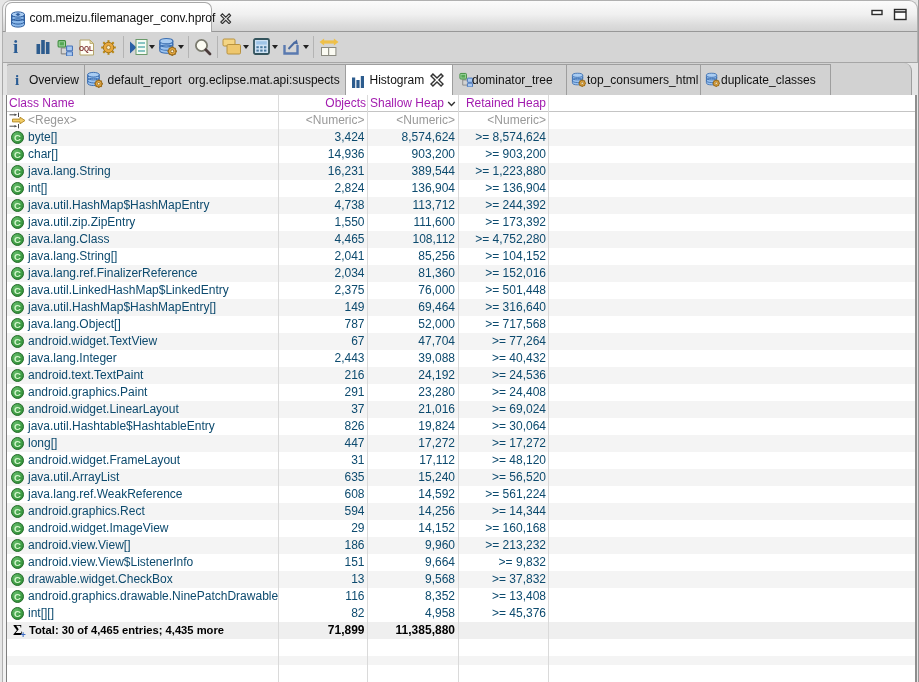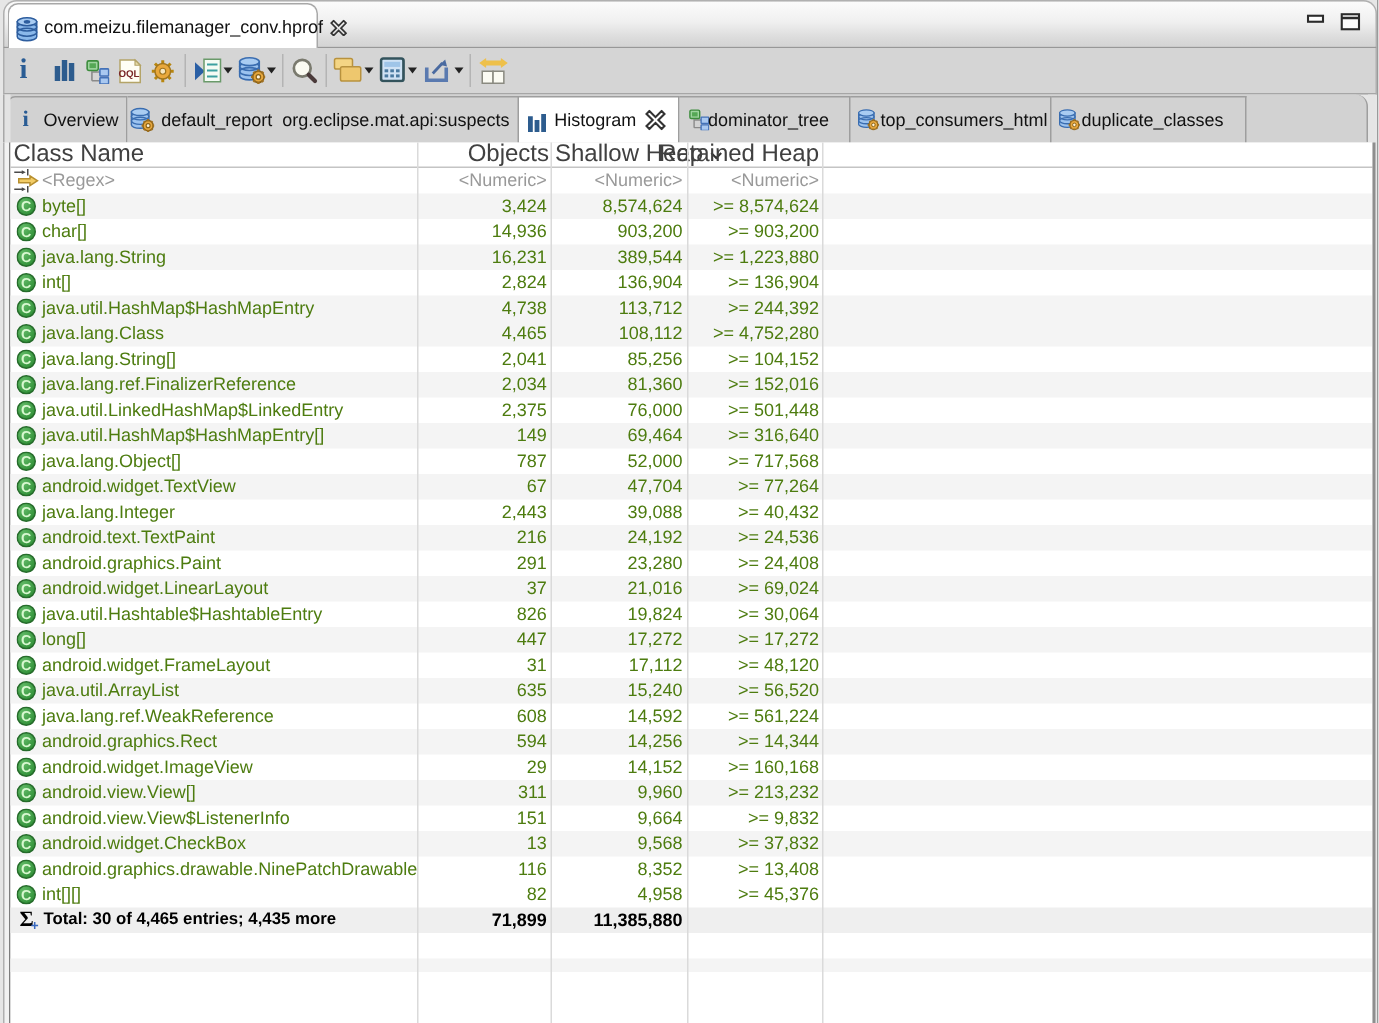--- a/index.html
+++ b/index.html
@@ -20,29 +20,29 @@
 .vt{position:absolute;top:1px;height:31px;border-top:1px solid #9e9e9e;border-right:1px solid #9e9e9e;font-size:12px;color:#111;}
 .vt .lbl{position:absolute;top:0;line-height:30px;white-space:nowrap;}
 .vt.first{border-left:1px solid #9e9e9e;border-top-left-radius:5px;}
 .vt.active{background:#fff;height:31px;}
 
 .tbl{position:absolute;left:7px;top:95px;width:908px;height:587px;background:#fff;}
 .lgap{position:absolute;left:2px;top:95px;width:5px;height:587px;background:#f2f2f2;border-left:1px solid #b0b0b0;border-right:1px solid #7e7e7e;}
 .rframe{position:absolute;left:915px;top:95px;width:2px;height:587px;background:#8e8e8e;}.rframe2{position:absolute;left:918px;top:0;width:1px;height:682px;background:#9a9a9a;}
 
 
-.hdr{position:relative;height:17px;font-size:16px;color:#404040;border-bottom:1px solid #c4c4c4;}
+.hdr{position:relative;height:17px;font-size:12px;color:#a21caf;border-bottom:1px solid #c4c4c4;}
 .hdr .h1{position:absolute;left:2px;line-height:16px;}
 .hdr .h2{position:absolute;right:549px;line-height:16px;margin-left:48px;}
 .hdr .h3{position:absolute;left:363px;line-height:16px;}
 .hdr .h4{position:absolute;right:369px;line-height:16px;text-align:right;}
 .frow{position:relative;height:17px;font-size:12px;color:#999;}
 .frow .fi{position:absolute;left:3px;top:0px;}
 .frow .ftxt{position:absolute;left:21px;line-height:17px;}
-.row{position:relative;height:17px;font-size:12px;color:#4d7c0f;}
+.row{position:relative;height:17px;font-size:12px;color:#0c4a6e;}
 .row.stripe{background:#f4f4f4;}
 .ci{position:absolute;left:4px;top:2px;}
 .cn{position:absolute;left:21px;line-height:17px;white-space:nowrap;}
 .num{position:absolute;line-height:17px;}
 .n1{right:550.5px;}
 .n2{right:460px;}
 .n3{right:369px;}
 .total{position:relative;height:17px;font-size:11.2px;background:#efefef;font-weight:bold;color:#000;}
 .total .si{position:absolute;left:6px;top:0px;font-weight:bold;}
 .total .ttx{position:absolute;left:22px;line-height:17px;}
@@ -322,20 +322,29 @@
     </div>
 <div class="row stripe">
       <svg class="ci" width="13" height="13">
         <use href="#cicon"></use>
       </svg>
       <span class="cn">java.util.HashMap$HashMapEntry</span>
       <span class="num n1">4,738</span>
       <span class="num n2">113,712</span>
       <span class="num n3">&gt;= 244,392</span>
     </div>
+<div class="row">
+      <svg class="ci" width="13" height="13">
+        <use href="#cicon"></use>
+      </svg>
+      <span class="cn">java.util.zip.ZipEntry</span>
+      <span class="num n1">1,550</span>
+      <span class="num n2">111,600</span>
+      <span class="num n3">&gt;= 173,392</span>
+    </div>
 <div class="row stripe">
       <svg class="ci" width="13" height="13">
         <use href="#cicon"></use>
       </svg>
       <span class="cn">java.lang.Class</span>
       <span class="num n1">4,465</span>
       <span class="num n2">108,112</span>
       <span class="num n3">&gt;= 4,752,280</span>
     </div>
 <div class="row">
@@ -489,38 +498,38 @@
       <span class="cn">android.widget.ImageView</span>
       <span class="num n1">29</span>
       <span class="num n2">14,152</span>
       <span class="num n3">&gt;= 160,168</span>
     </div>
 <div class="row stripe">
       <svg class="ci" width="13" height="13">
         <use href="#cicon"></use>
       </svg>
       <span class="cn">android.view.View[]</span>
-      <span class="num n1">311</span>
+      <span class="num n1">186</span>
       <span class="num n2">9,960</span>
       <span class="num n3">&gt;= 213,232</span>
     </div>
 <div class="row">
       <svg class="ci" width="13" height="13">
         <use href="#cicon"></use>
       </svg>
       <span class="cn">android.view.View$ListenerInfo</span>
       <span class="num n1">151</span>
       <span class="num n2">9,664</span>
       <span class="num n3">&gt;= 9,832</span>
     </div>
 <div class="row stripe">
       <svg class="ci" width="13" height="13">
         <use href="#cicon"></use>
       </svg>
-      <span class="cn">android.widget.CheckBox</span>
+      <span class="cn">drawable.widget.CheckBox</span>
       <span class="num n1">13</span>
       <span class="num n2">9,568</span>
       <span class="num n3">&gt;= 37,832</span>
     </div>
 <div class="row">
       <svg class="ci" width="13" height="13">
         <use href="#cicon"></use>
       </svg>
       <span class="cn">android.graphics.drawable.NinePatchDrawable</span>
       <span class="num n1">116</span>

